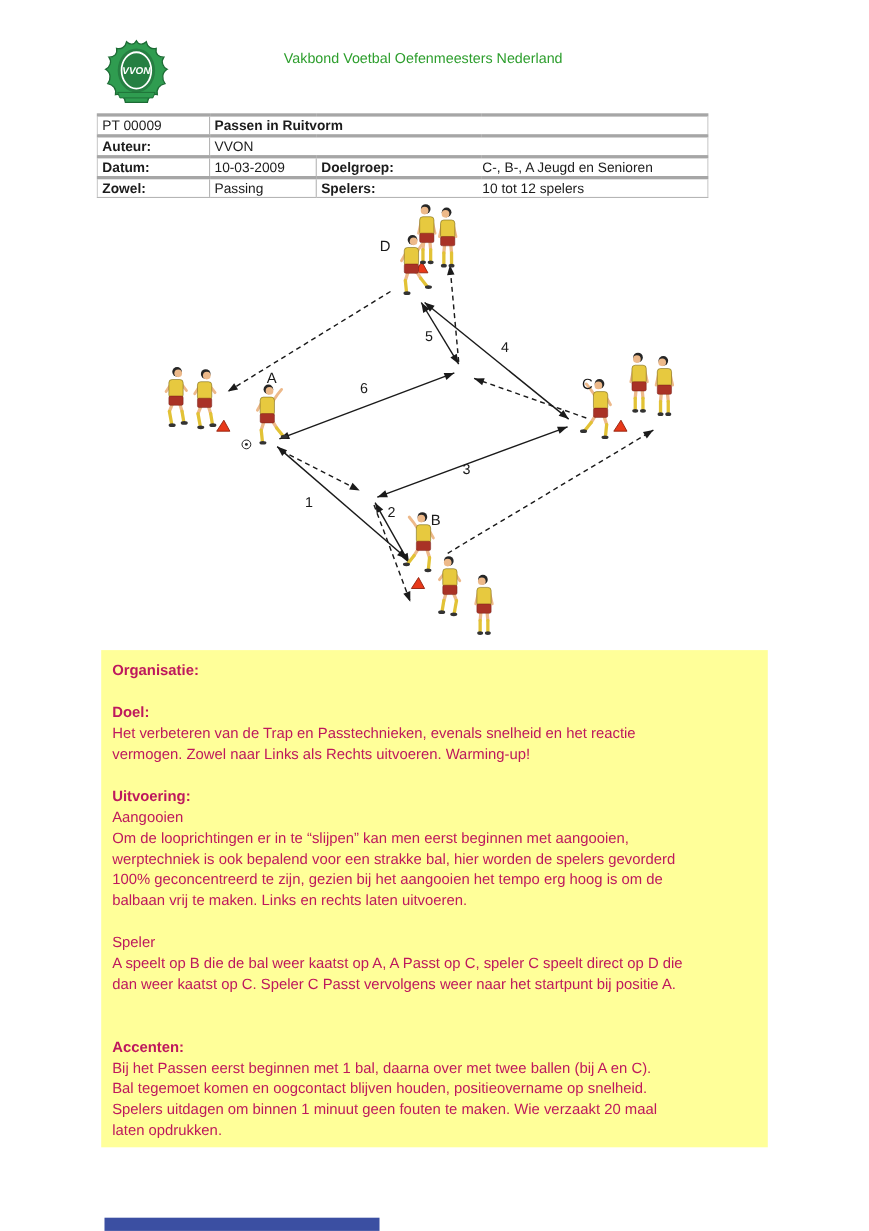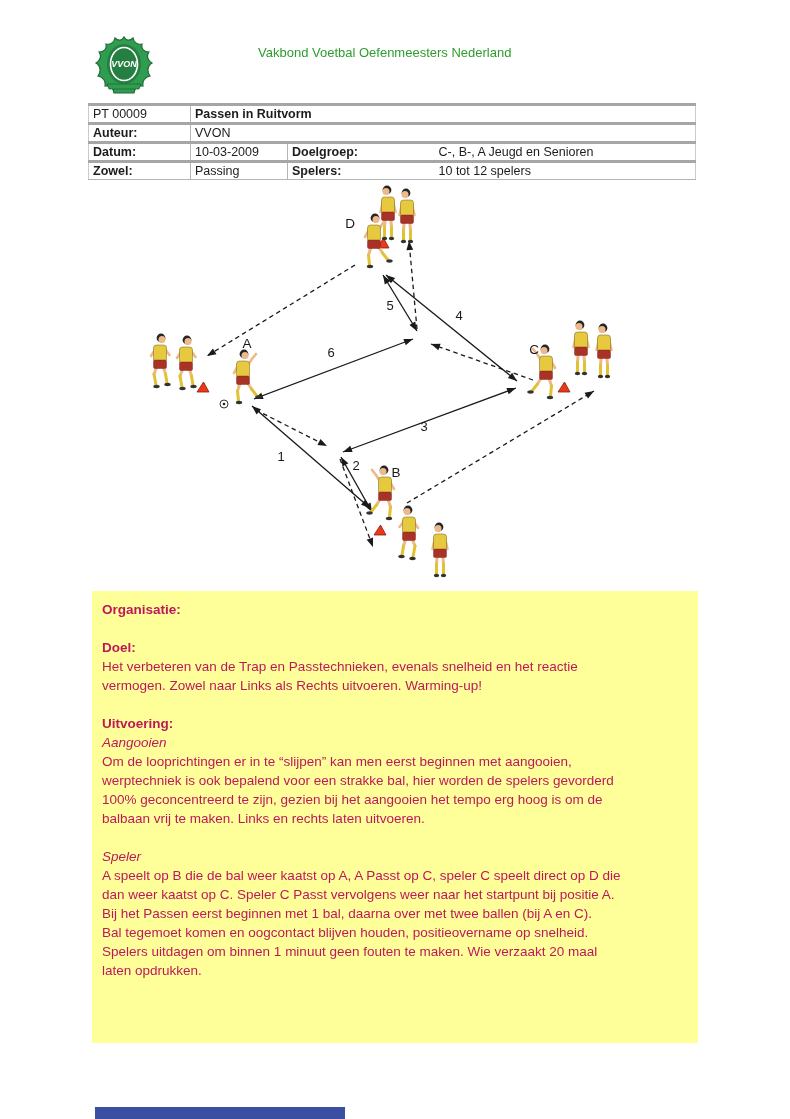--- a/index.html
+++ b/index.html
@@ -2,35 +2,35 @@
 <html><head>
 <meta charset="utf-8">
 <style>
   html,body{margin:0;padding:0;background:#fff;}
   .page{position:relative;width:790px;height:1119px;background:#ffffff;overflow:hidden;
         font-family:"Liberation Sans","DejaVu Sans",sans-serif;color:#1c1c1c;}
   
   .logo{position:absolute;left:93px;top:36px;width:62px;height:58px;}
   .hdr-title{position:absolute;left:258px;top:45px;font-size:13px;}
   
-  .info{position:absolute;left:88px;top:103px;width:608px;border-collapse:collapse;
+  .info{position:absolute;left:88px;top:103px;width:556px;border-collapse:collapse;
         font-size:12.5px;color:#1c1c1c;border-left:1px solid #cbcbcb;border-right:1px solid #cbcbcb;}
   .info td{border-top:3px solid #a6a6a6;line-height:14px;padding:1px 4px;white-space:nowrap;vertical-align:middle;}
   .info tr:last-child td{border-bottom:1px solid #b5b5b5;}
   .sep{border-left:1px solid #b5b5b5;}
   .b{font-weight:bold;}
   .lbl2{text-align:left;padding-right:0 !important;}
   .tight{padding-left:1px !important;}
   
   .diagram{position:absolute;left:0;top:183px;width:790px;height:408px;}
   
   .notes{position:absolute;left:92px;top:591px;width:586px;height:443px;padding:9px 10px 0 10px;
          font-size:13.5px;line-height:19px;color:#be185d;}
   .nh{font-weight:bold;}
-  .ni{font-style:italic;}
+  .ni{}
   .nb{white-space:pre-line;}
   .gap1{margin-top:19px;}
   .gap2{margin-top:38px;}
   
   .footer-bar{position:absolute;left:95px;top:1107px;width:250px;height:12px;}
 </style>
 </head>
 <body>
 
 <div class="page">
@@ -300,20 +300,21 @@
 vermogen. Zowel naar Links als Rechts uitvoeren. Warming-up!</div>
     <div class="nh gap1">Uitvoering:</div>
     <div class="ni">Aangooien</div>
     <div class="nb">Om de looprichtingen er in te “slijpen” kan men eerst beginnen met aangooien,
 werptechniek is ook bepalend voor een strakke bal, hier worden de spelers gevorderd
 100% geconcentreerd te zijn, gezien bij het aangooien het tempo erg hoog is om de
 balbaan vrij te maken. Links en rechts laten uitvoeren.</div>
     <div class="ni gap1">Speler</div>
     <div class="nb">A speelt op B die de bal weer kaatst op A, A Passt op C, speler C speelt direct op D die
 dan weer kaatst op C. Speler C Passt vervolgens weer naar het startpunt bij positie A.</div>
+    <div class="nh gap2">Accenten:</div>
     <div class="nb">Bij het Passen eerst beginnen met 1 bal, daarna over met twee ballen (bij A en C).
 Bal tegemoet komen en oogcontact blijven houden, positieovername op snelheid.
 Spelers uitdagen om binnen 1 minuut geen fouten te maken. Wie verzaakt 20 maal
 laten opdrukken.</div>
   </div>
 
   <div class="footer-bar" style="background: rgb(59, 79, 162);"></div>
 
 </div>
 

